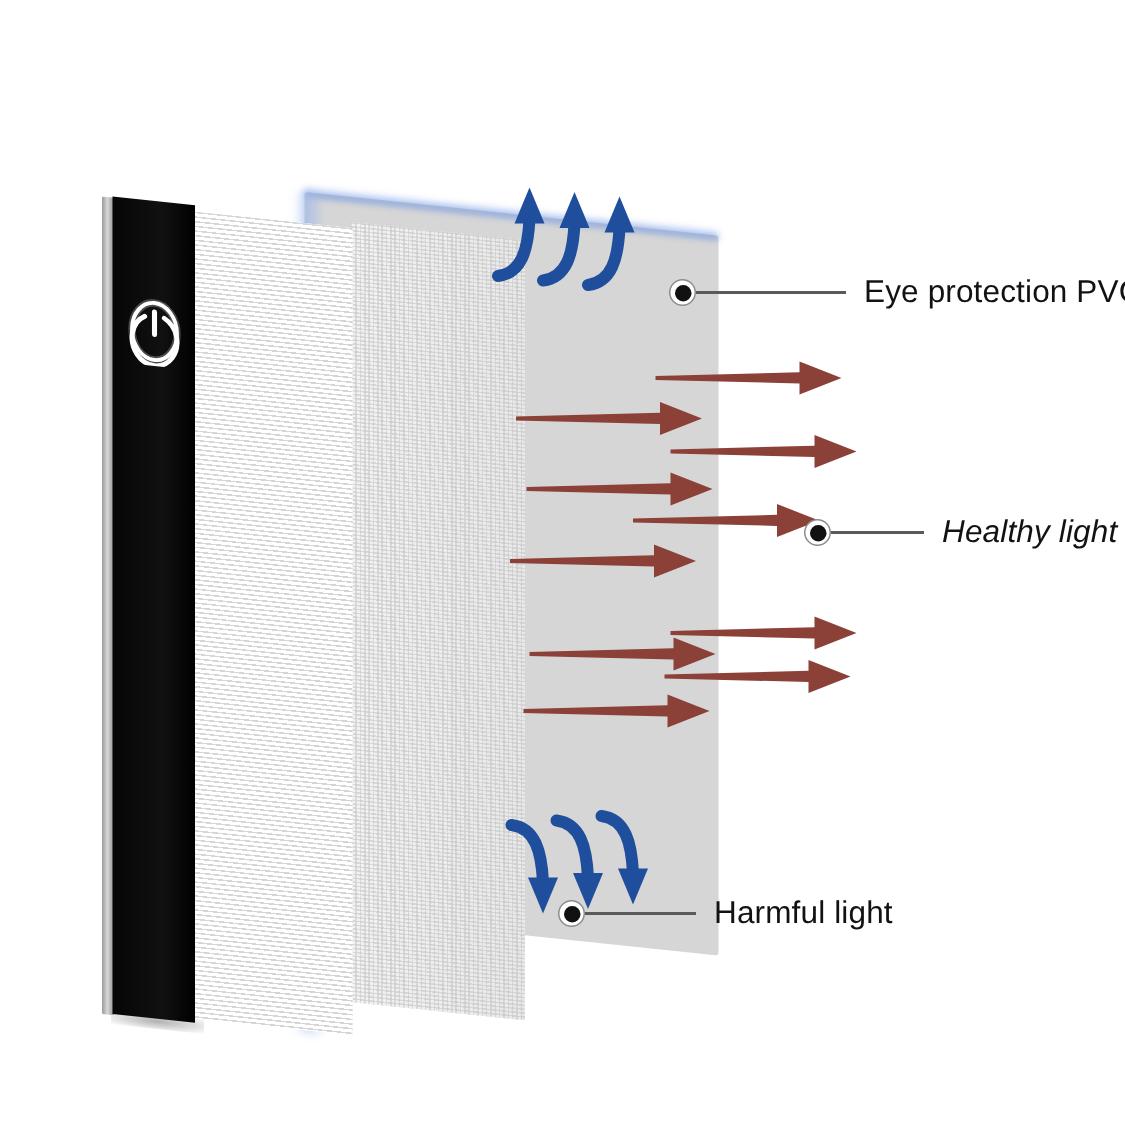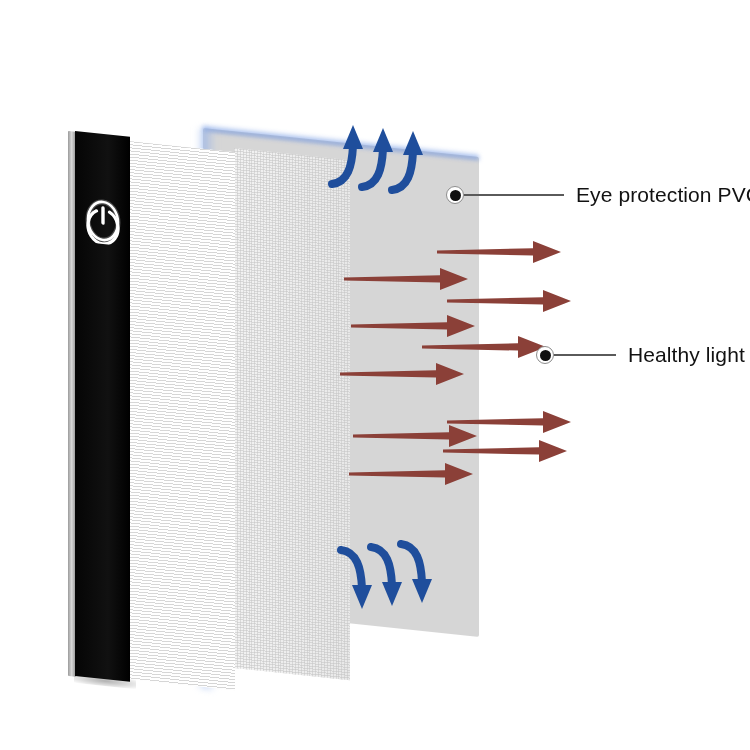--- a/index.html
+++ b/index.html
@@ -171,21 +171,21 @@
     letter-spacing: 0.1px;
     white-space: nowrap;
   }
 
   #callout-pvc     { left: 446px; top: 183px; }
   #callout-pvc .leader     { width: 100px; }
   #callout-pvc .callout-text { margin-left: 12px; }
 
   #callout-healthy { left: 536px; top: 343px; }
   #callout-healthy .leader { width: 62px; }
-  #callout-healthy .callout-text { margin-left: 12px; }
+  #callout-healthy .callout-text { margin-left: 12px; font-style: italic; }
 
   #callout-harmful { left: 372px; top: 597px; }
   #callout-harmful .leader { width: 74px; }
   #callout-harmful .callout-text { margin-left: 12px; }
 </style>
 </head>
 <body>
 
 <div id="stage">
 
@@ -289,14 +289,19 @@
     <span class="leader"></span>
     <span class="callout-text">Eye protection PVC</span>
   </div>
 
   <div class="callout" id="callout-healthy">
     <span class="dot"></span>
     <span class="leader"></span>
     <span class="callout-text">Healthy light</span>
   </div>
 
+  <div class="callout" id="callout-harmful">
+    <span class="dot"></span>
+    <span class="leader"></span>
+    <span class="callout-text">Harmful light</span>
+  </div>
 
 </div>
 
 </body></html>

